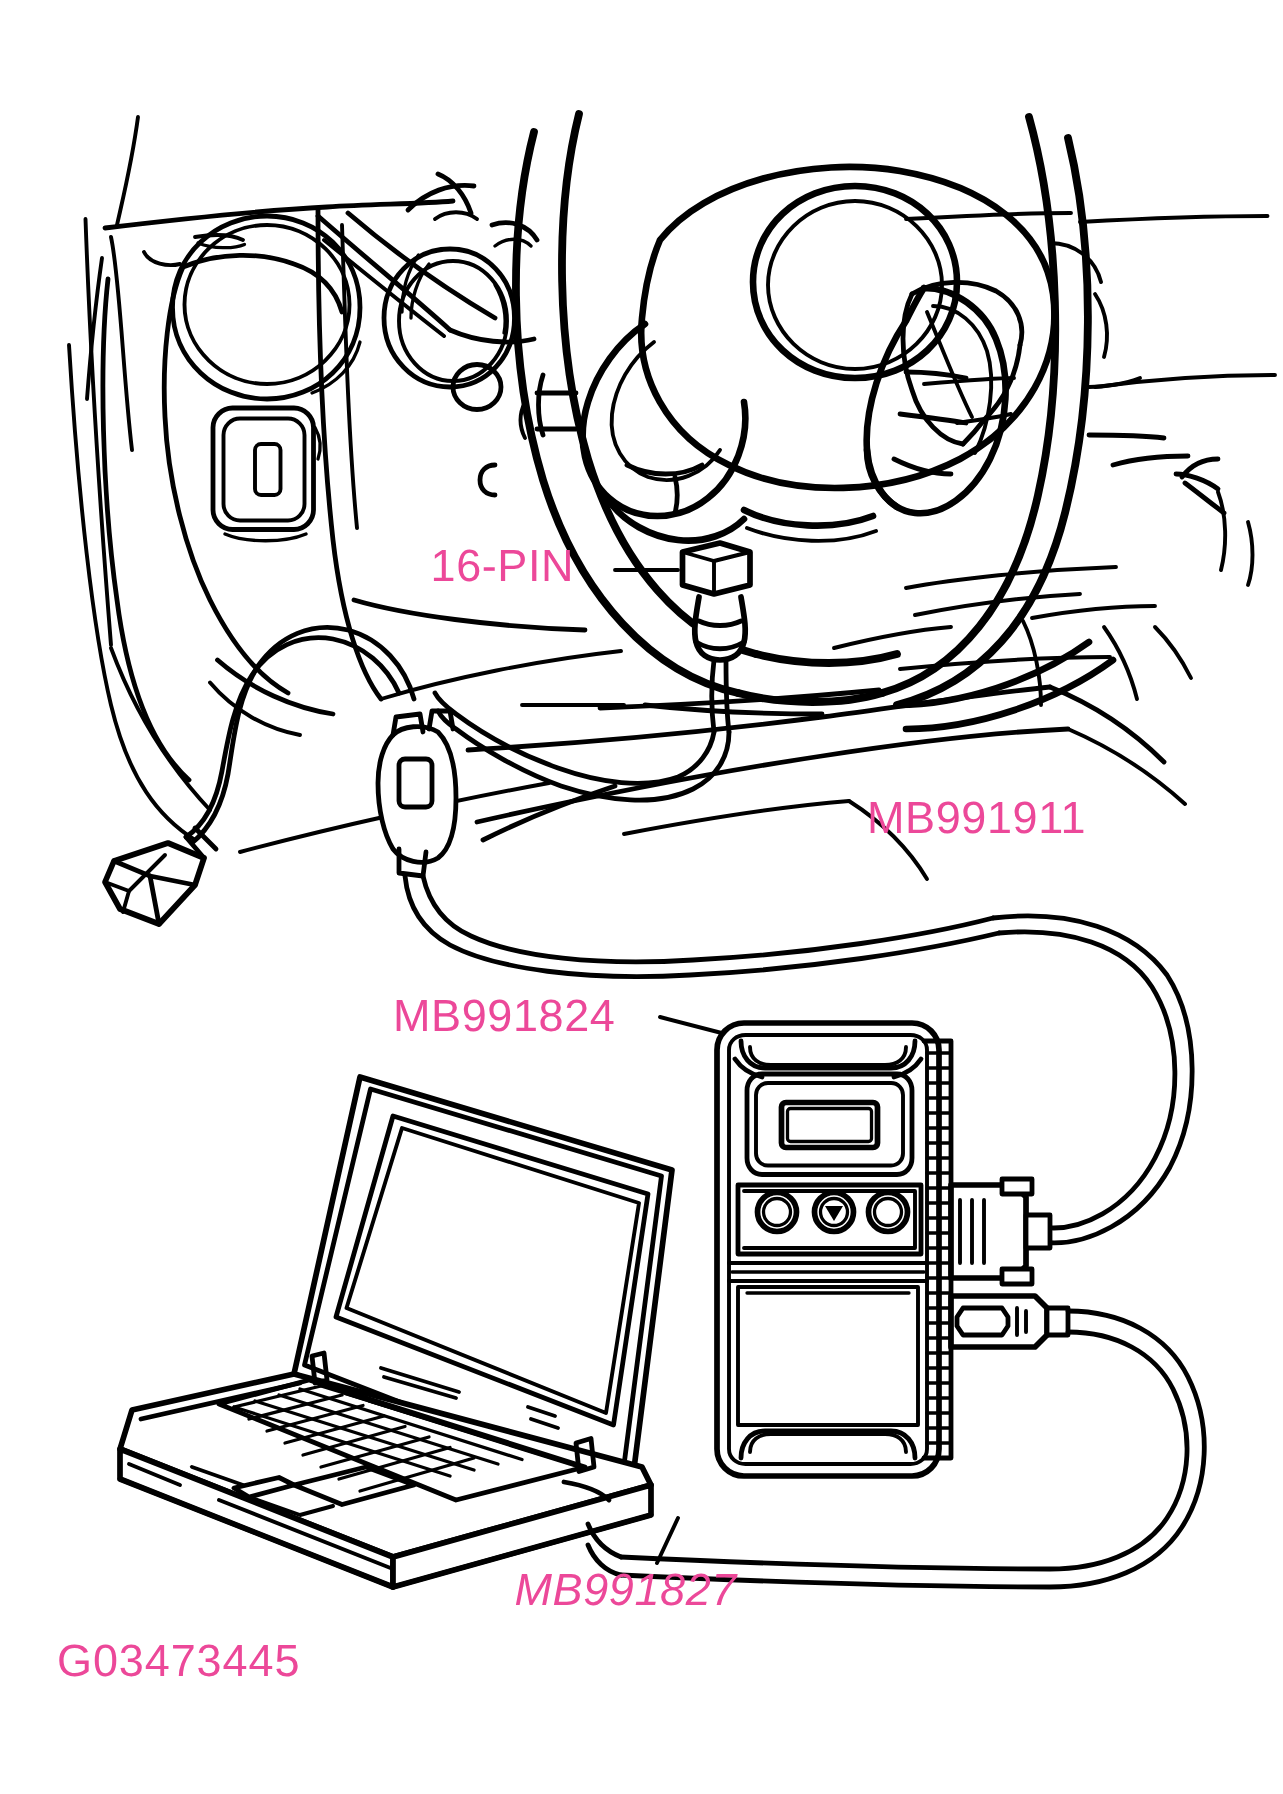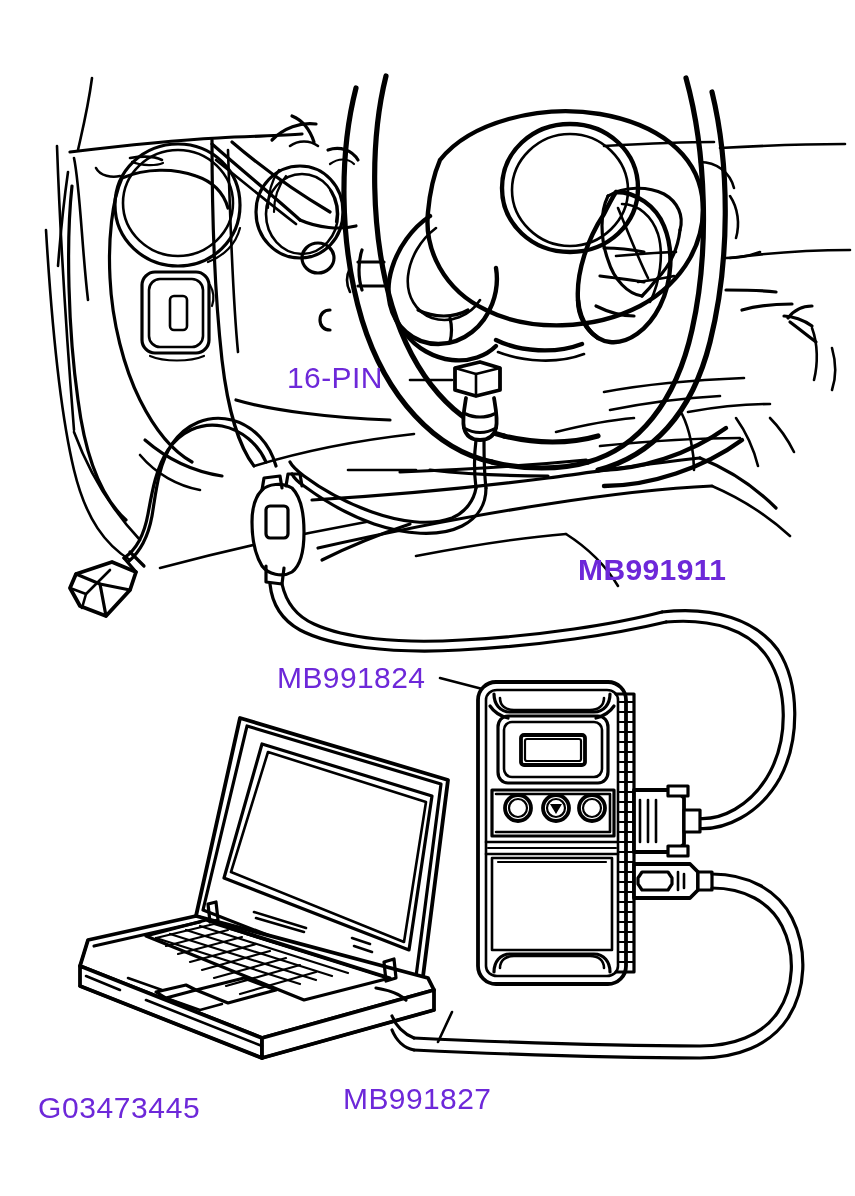--- a/index.html
+++ b/index.html
@@ -20,27 +20,27 @@
   .w35{stroke-width:3.8;}
   .w4{stroke-width:4.4;}
   .w5{stroke-width:5.2;}
   .fillw{fill:#fff;}
   .lbl{
     position:absolute;
     font-family:"Liberation Sans", sans-serif;
     font-size:30px;
     letter-spacing:0.4px;
     white-space:nowrap;
-    color:#6d28d9;
+    color:#ec4899;
     line-height:1;
   }
   #lbl-16pin{left:287px;top:363px;}
-  #lbl-mb991911{left:578px;top:555px;font-weight:bold;}
-  #lbl-mb991824{left:262px;top:663px;margin-left:15px;}
-  #lbl-mb991827{left:343px;top:1084px;}
+  #lbl-mb991911{left:578px;top:531px;}
+  #lbl-mb991824{left:262px;top:663px;}
+  #lbl-mb991827{left:343px;top:1046px;font-style:italic;}
   #lbl-figid{left:38px;top:1093px;font-size:30px;letter-spacing:0.6px;}
 </style>
 </head>
 <body>
 
 <div id="figure">
 
 <svg width="855" height="1196" viewBox="0 0 855 1196">
 
   <g>

